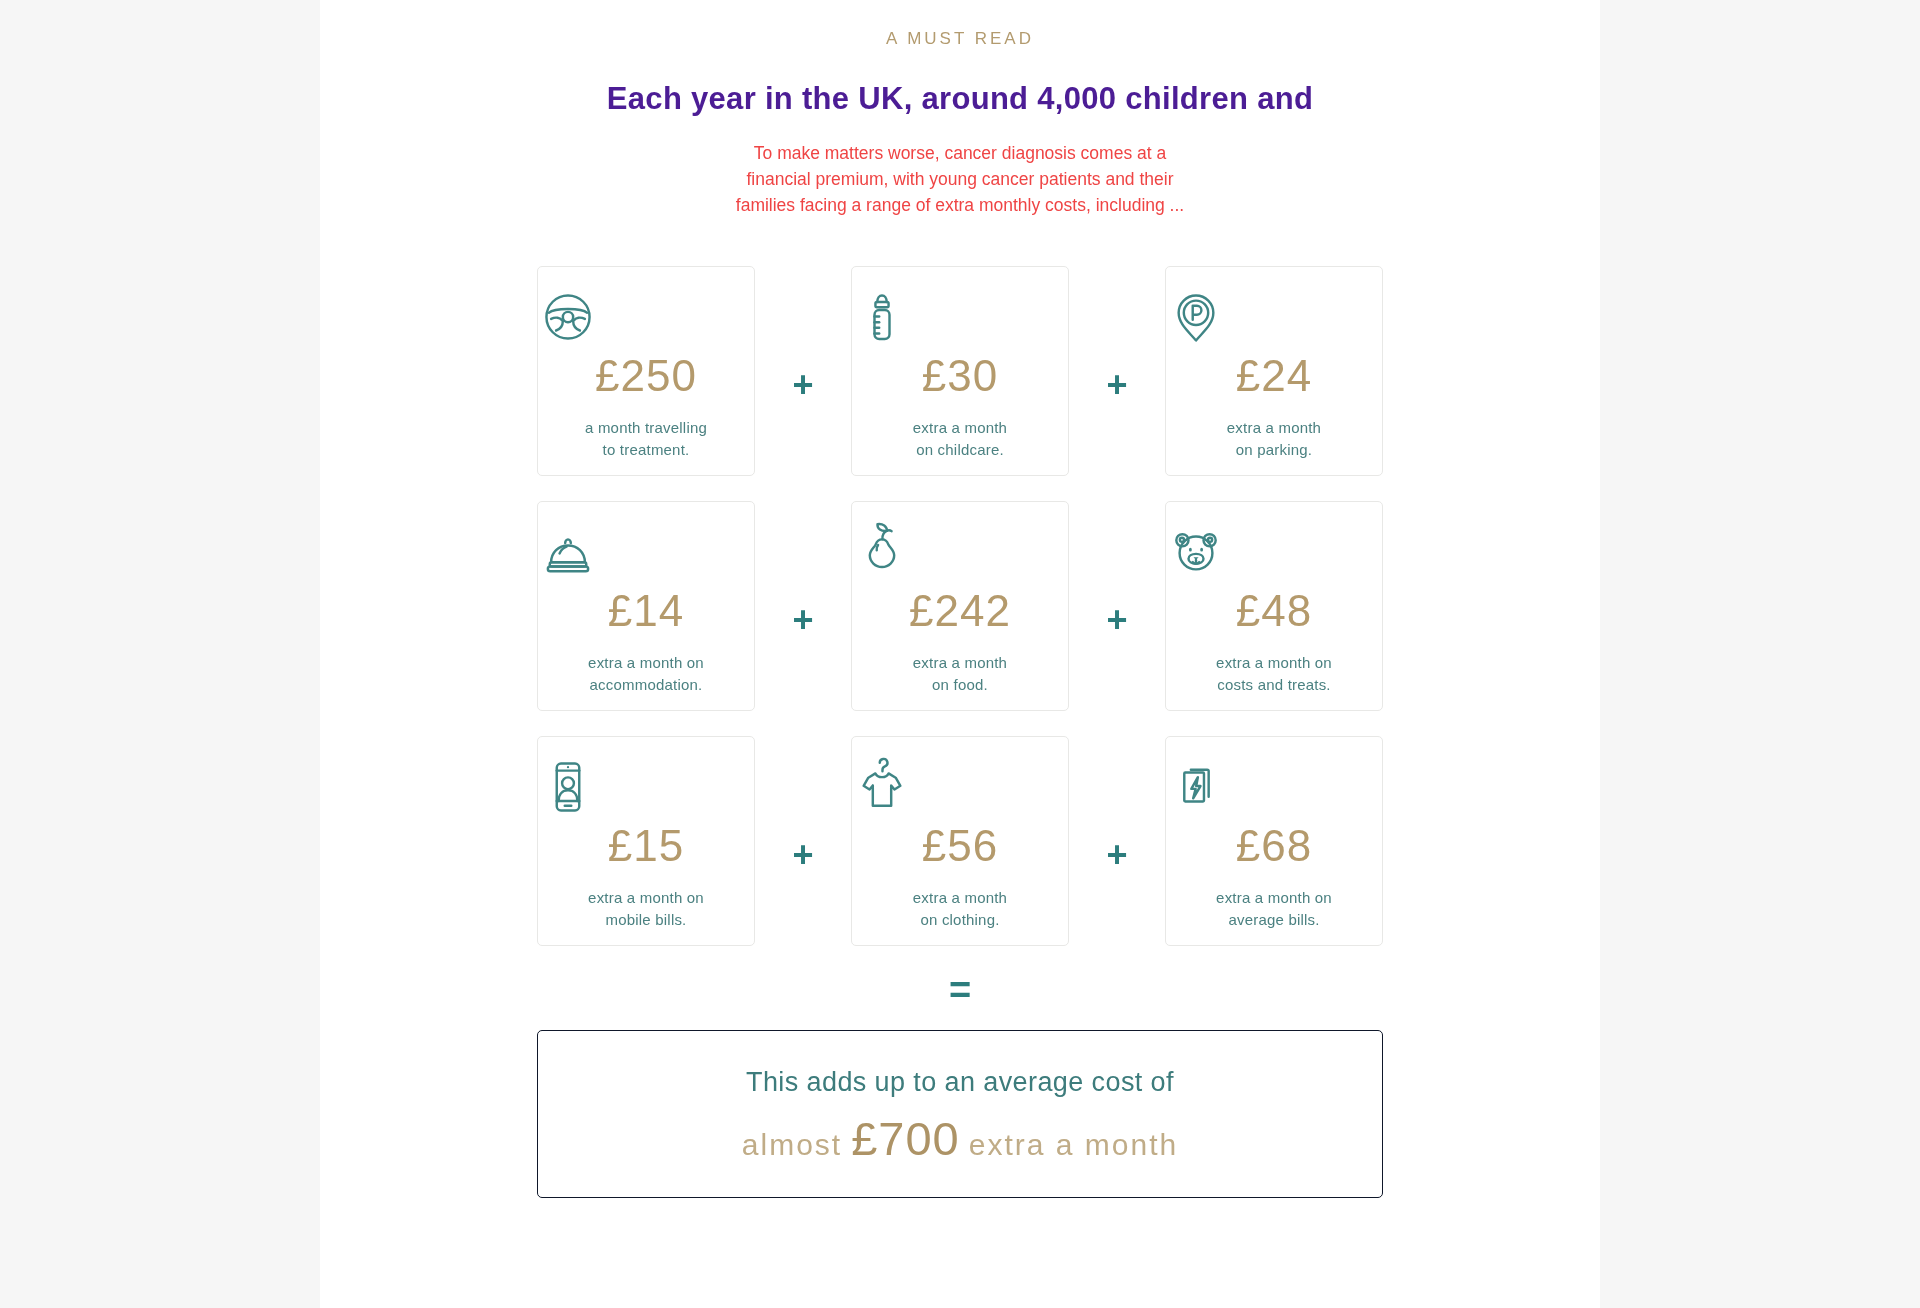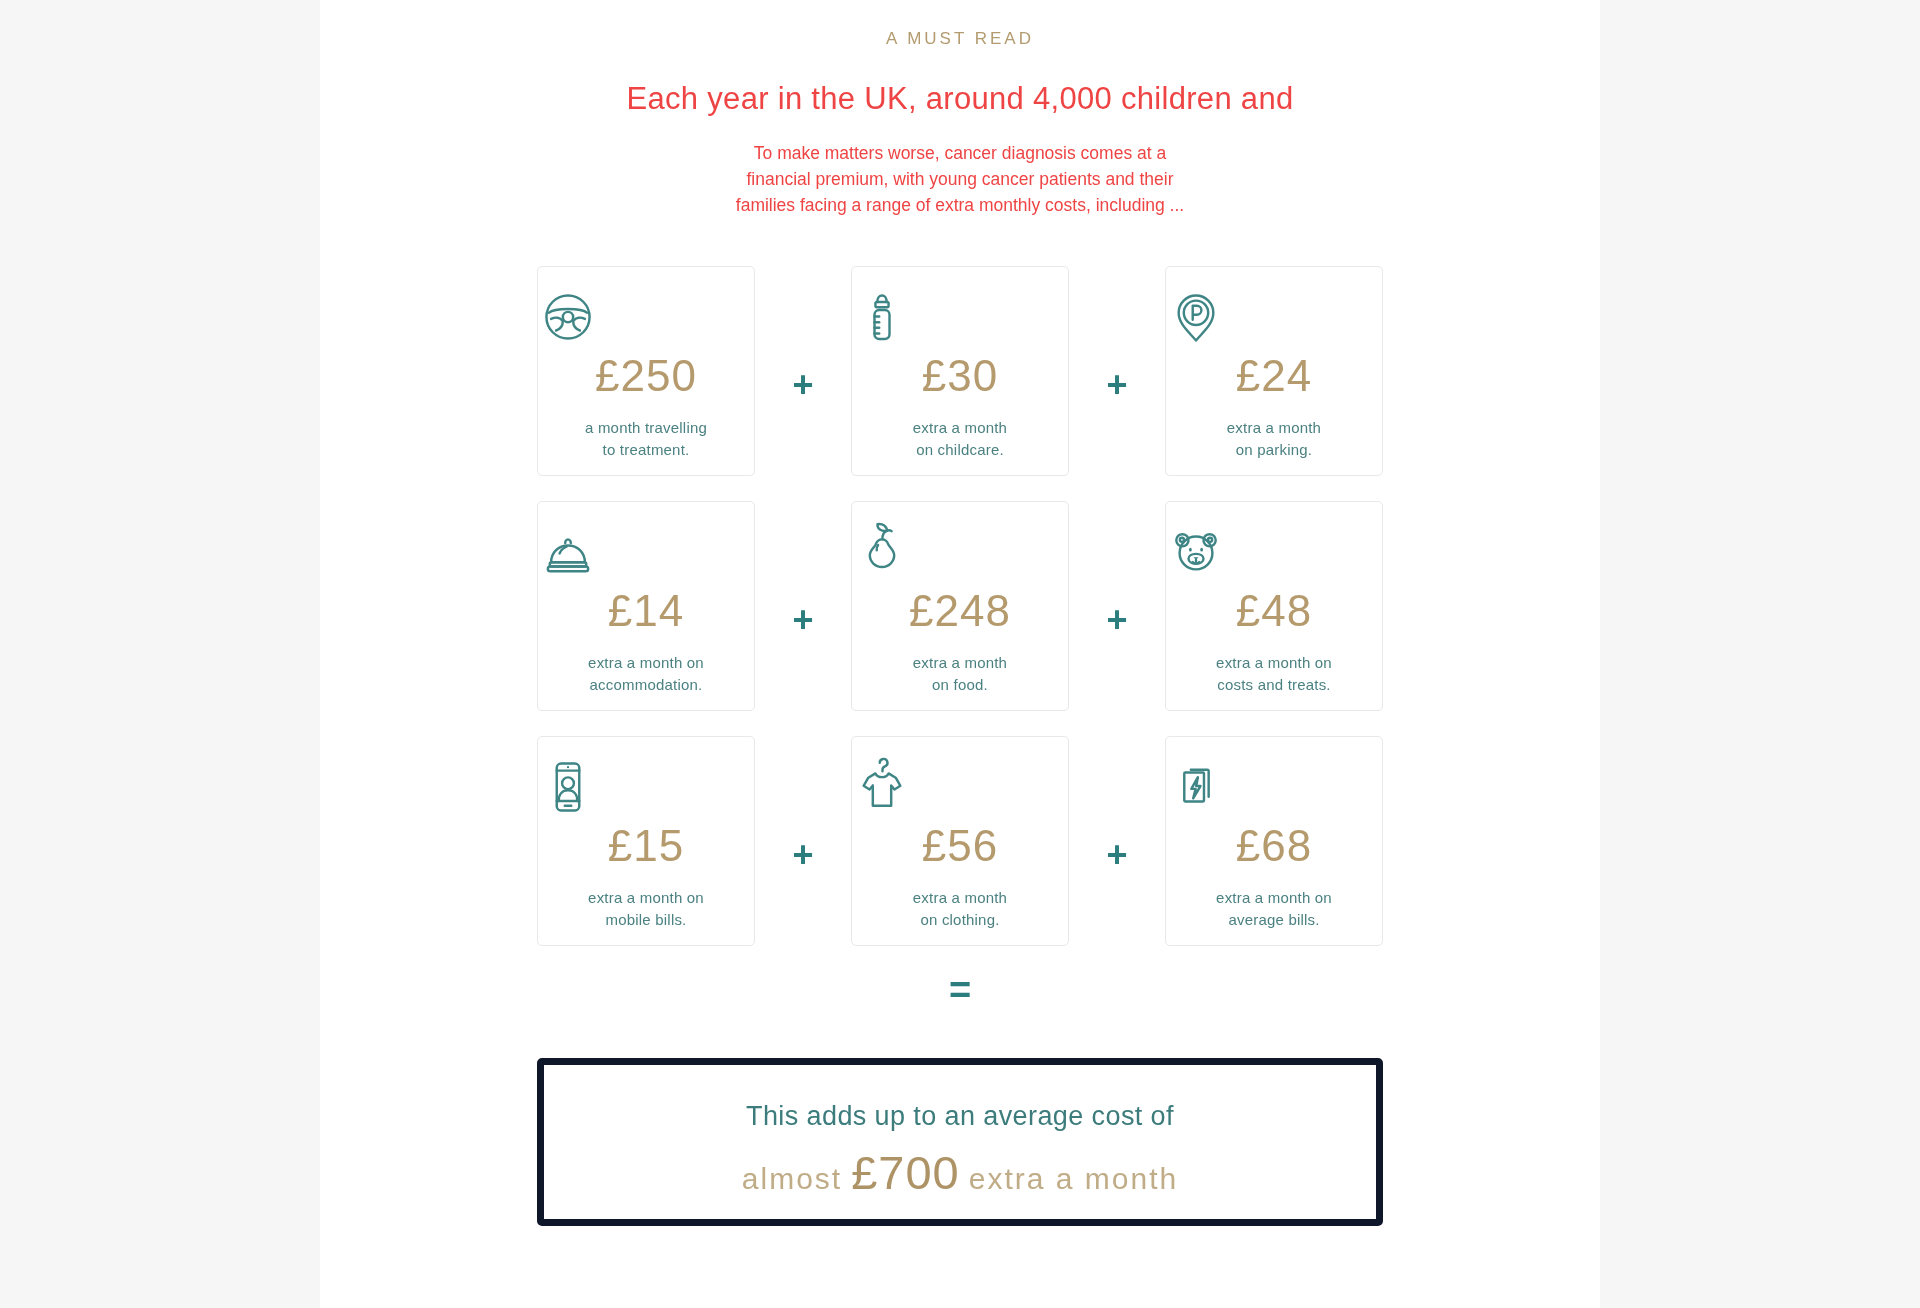--- a/index.html
+++ b/index.html
@@ -14,21 +14,21 @@
     background:#ffffff; text-align:center;
   }
   .eyebrow {
     padding-top:29px;
     font-size:17px; letter-spacing:3px; font-weight:400;
     color:#b39b6f;
   }
   .title {
     margin:30px auto 0; width:900px;
     font-size:31px; line-height:40px; letter-spacing:0.3px;
-    color:#ef4444; font-weight:400;
+    color:#4c1d95; font-weight:700;
   }
   .subtitle {
     margin:21px auto 0; width:560px;
     font-size:17.5px; line-height:26px;
     color:#ef4444; font-weight:400;
   }
   .grid {
     width:846px; margin:48px auto 0;
     display:grid;
     grid-template-columns:218px 96px 218px 96px 218px;
@@ -59,22 +59,22 @@
   .op-plus {
     display:flex; align-items:center; justify-content:center;
     padding-top:28px;
     color:#2c7d7d; font-size:36px; font-weight:700;
   }
   .equals {
     margin-top:22px;
     color:#2c7d7d; font-size:38px; line-height:44px; font-weight:700;
   }
   .total-card {
-    width:846px; height:168px; margin:46px auto 0;
-    border:7px solid #0f172a; border-radius:5px; background:#fff;
+    width:846px; height:168px; margin:18px auto 0;
+    border:1px solid #0f172a; border-radius:5px; background:#fff;
   }
   .total-lead {
     padding-top:36px;
     font-size:27px; letter-spacing:0.4px;
     color:#3d7c7c; font-weight:400;
   }
   .total-line {
     margin-top:13px;
     font-size:30px; letter-spacing:2px;
     color:#c0ac87; font-weight:400;
@@ -185,21 +185,21 @@
 
     <div class="card">
       <span class="icon">
         <svg viewBox="0 0 64 64">
           <path d="M32 18.5c-3 0-5.5 2-6.7 5.3-1.1 3.1-6.3 6-6.3 11.7C19 42.4 24.8 48 32 48s13-5.6 13-12.5c0-5.7-5.2-8.6-6.3-11.7-1.2-3.3-3.7-5.3-6.7-5.3z"></path>
           <path d="M27.8 24.5c-1.3 1.8-1.8 3.6-1.4 5.6"></path>
           <path d="M32.5 18.5c-.4-4.3 1.2-7.6 4.8-9.3 1.8-.8 3.6-.5 4.9.6"></path>
           <path d="M37.5 9.5C37.1 4.3 33 1.6 27.2 2.3c-.4 5.2 3.7 7.9 10.3 7.2z"></path>
         </svg>
       </span>
-      <div class="amount">£248</div>
+      <div class="amount">£242</div>
       <div class="caption">
         <div>extra a month</div>
         <div>on food.</div>
       </div>
     </div>
 
     <div class="op-plus">
         <span>+</span>
       </div>
 

